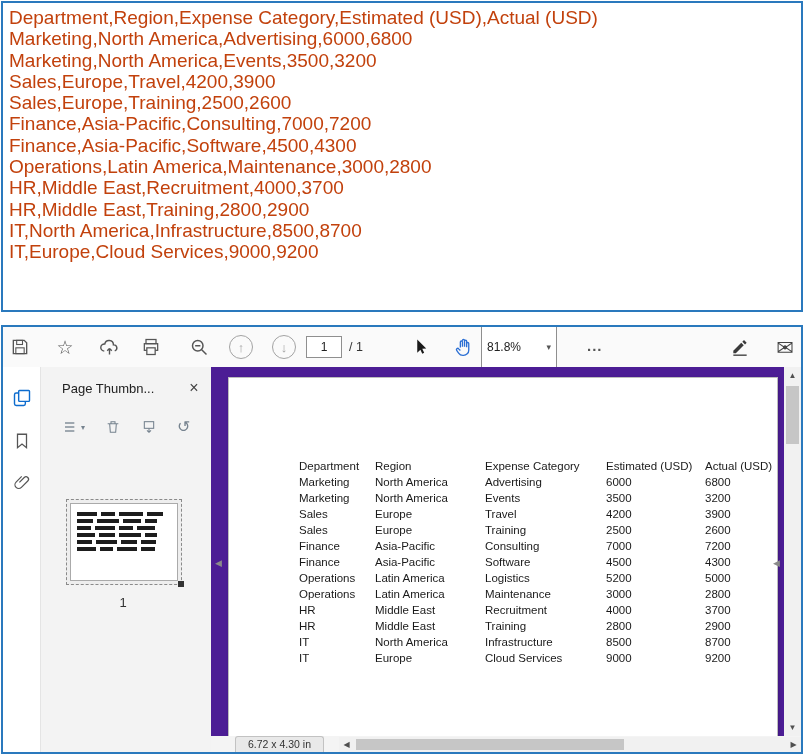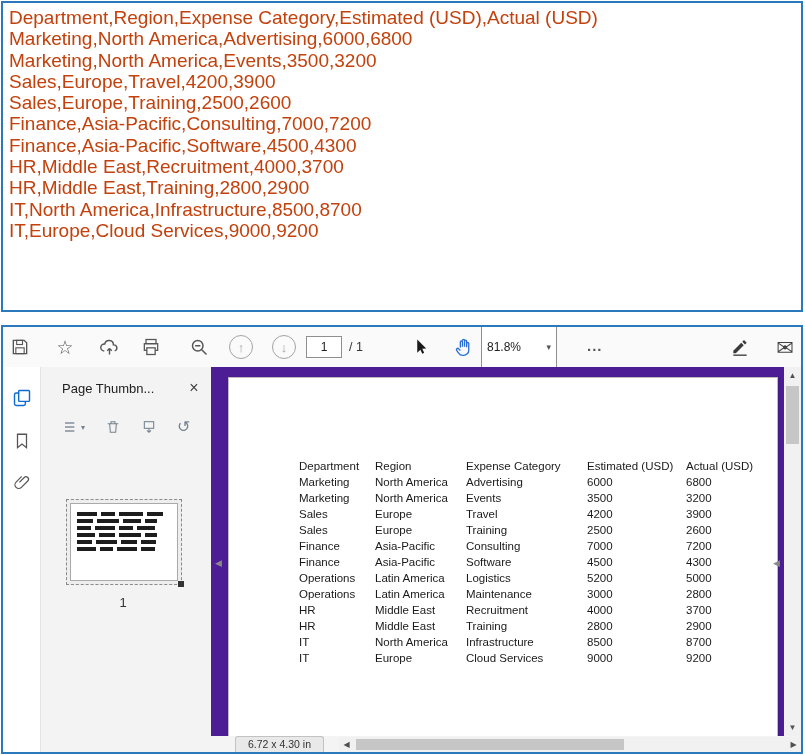--- a/index.html
+++ b/index.html
@@ -68,21 +68,21 @@
                font-size:13px;color:#333;}
 
   
   .viewer{position:absolute;left:208px;top:40px;right:17px;bottom:16px;background:#4c1d95;overflow:hidden;}
   .page{position:absolute;left:17px;top:10px;width:548px;height:700px;background:#fff;
         border:1px solid #bdbdbd;box-shadow:1px 1px 3px rgba(0,0,0,.18);}
   .doc-table{position:absolute;left:70px;top:80px;font-size:11.5px;color:#1a1a1a;}
   .doc-row{display:flex;line-height:16px;white-space:nowrap;}
   .doc-row span{display:block;overflow:visible;}
   .doc-row span:nth-child(1){width:76px;}
-  .doc-row span:nth-child(2){width:91px;}
+  .doc-row span:nth-child(2){width:110px;}
   .doc-row span:nth-child(3){width:121px;}
   .doc-row span:nth-child(4){width:99px;}
   .doc-row span:nth-child(5){width:80px;}
   .collapse{position:absolute;top:192px;font-size:9px;color:#8a8a8a;line-height:1;}
   .collapse.left{left:4px;}
   .collapse.right{right:4px;}
 
   
   .vscroll{position:absolute;right:0;top:40px;bottom:16px;width:17px;background:#f1f1f1;}
   .vs-arrow{position:absolute;left:0;width:17px;height:17px;display:flex;align-items:center;
@@ -111,20 +111,21 @@
   <div class="csv-panel">
     <div>
 
     <div class="csv-line">Department,Region,Expense Category,Estimated (USD),Actual (USD)</div>
         <div class="csv-line">Marketing,North America,Advertising,6000,6800</div>
         <div class="csv-line">Marketing,North America,Events,3500,3200</div>
         <div class="csv-line">Sales,Europe,Travel,4200,3900</div>
         <div class="csv-line">Sales,Europe,Training,2500,2600</div>
         <div class="csv-line">Finance,Asia-Pacific,Consulting,7000,7200</div>
         <div class="csv-line">Finance,Asia-Pacific,Software,4500,4300</div>
+        <div class="csv-line">Operations,Latin America,Maintenance,3000,2800</div>
         <div class="csv-line">HR,Middle East,Recruitment,4000,3700</div>
         <div class="csv-line">HR,Middle East,Training,2800,2900</div>
         <div class="csv-line">IT,North America,Infrastructure,8500,8700</div>
         <div class="csv-line">IT,Europe,Cloud Services,9000,9200</div>
       </div>
   </div>
 
   <div class="pdf-panel">
 
     <div class="toolbar">

